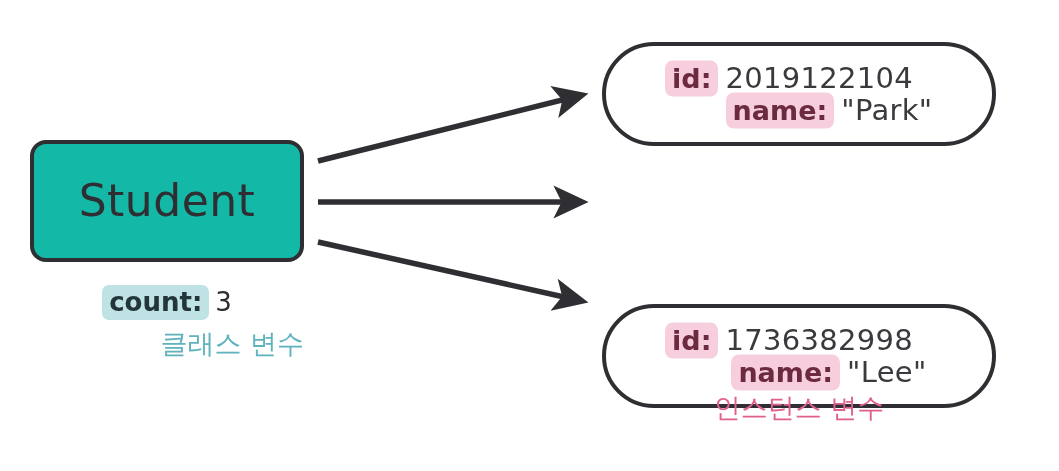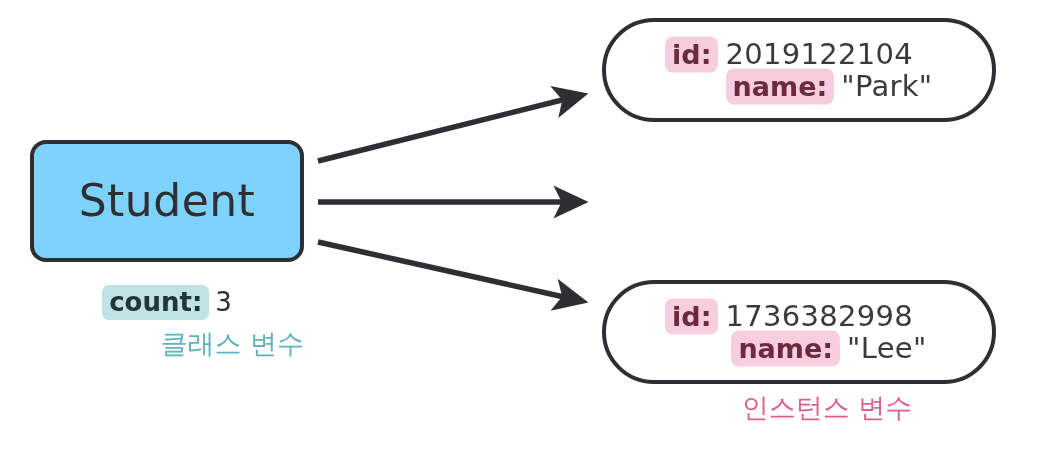--- a/index.html
+++ b/index.html
@@ -35,21 +35,21 @@
 
   
   .class-box {
     position: absolute;
     left: 30px;
     top: 140px;
     width: 274px;
     height: 122px;
     border: 4px solid #2f2f33;
     border-radius: 16px;
-    background: #7dd3fc;
+    background: #14b8a6;
     box-sizing: border-box;
     display: flex;
     align-items: center;
     justify-content: center;
   }
   .class-box-label {
     font-size: 44px;
     color: #2f2f33;
     letter-spacing: 0.5px;
     line-height: 1;
@@ -93,20 +93,21 @@
   
   .pill {
     position: absolute;
     left: 602px;
     width: 394px;
     height: 104px;
     border: 4px solid #2f2f33;
     border-radius: 52px;
     background: #ffffff;
     box-sizing: border-box;
+    margin-top: 24px;
   }
   #pill-0 { top: 18px; }
   #pill-1 { top: 150px; }
   #pill-2 { top: 280px; }
 
   .pill-inner {
     position: absolute;
     left: 0;
     right: 26px;
     top: 50%;
@@ -133,21 +134,21 @@
   .pill-value {
     margin-left: 7px;
     font-size: 29px;
     color: #3a3a3e;
     letter-spacing: 0.3px;
   }
 
   
   .instance-caption {
     position: absolute;
-    left: 630px;
+    left: 602px;
     top: 392px;
     width: 394px;
     text-align: center;
     font-size: 27px;
     color: #e0618e;
     white-space: nowrap;
     line-height: 1.2;
   }
 </style>
 </head>

